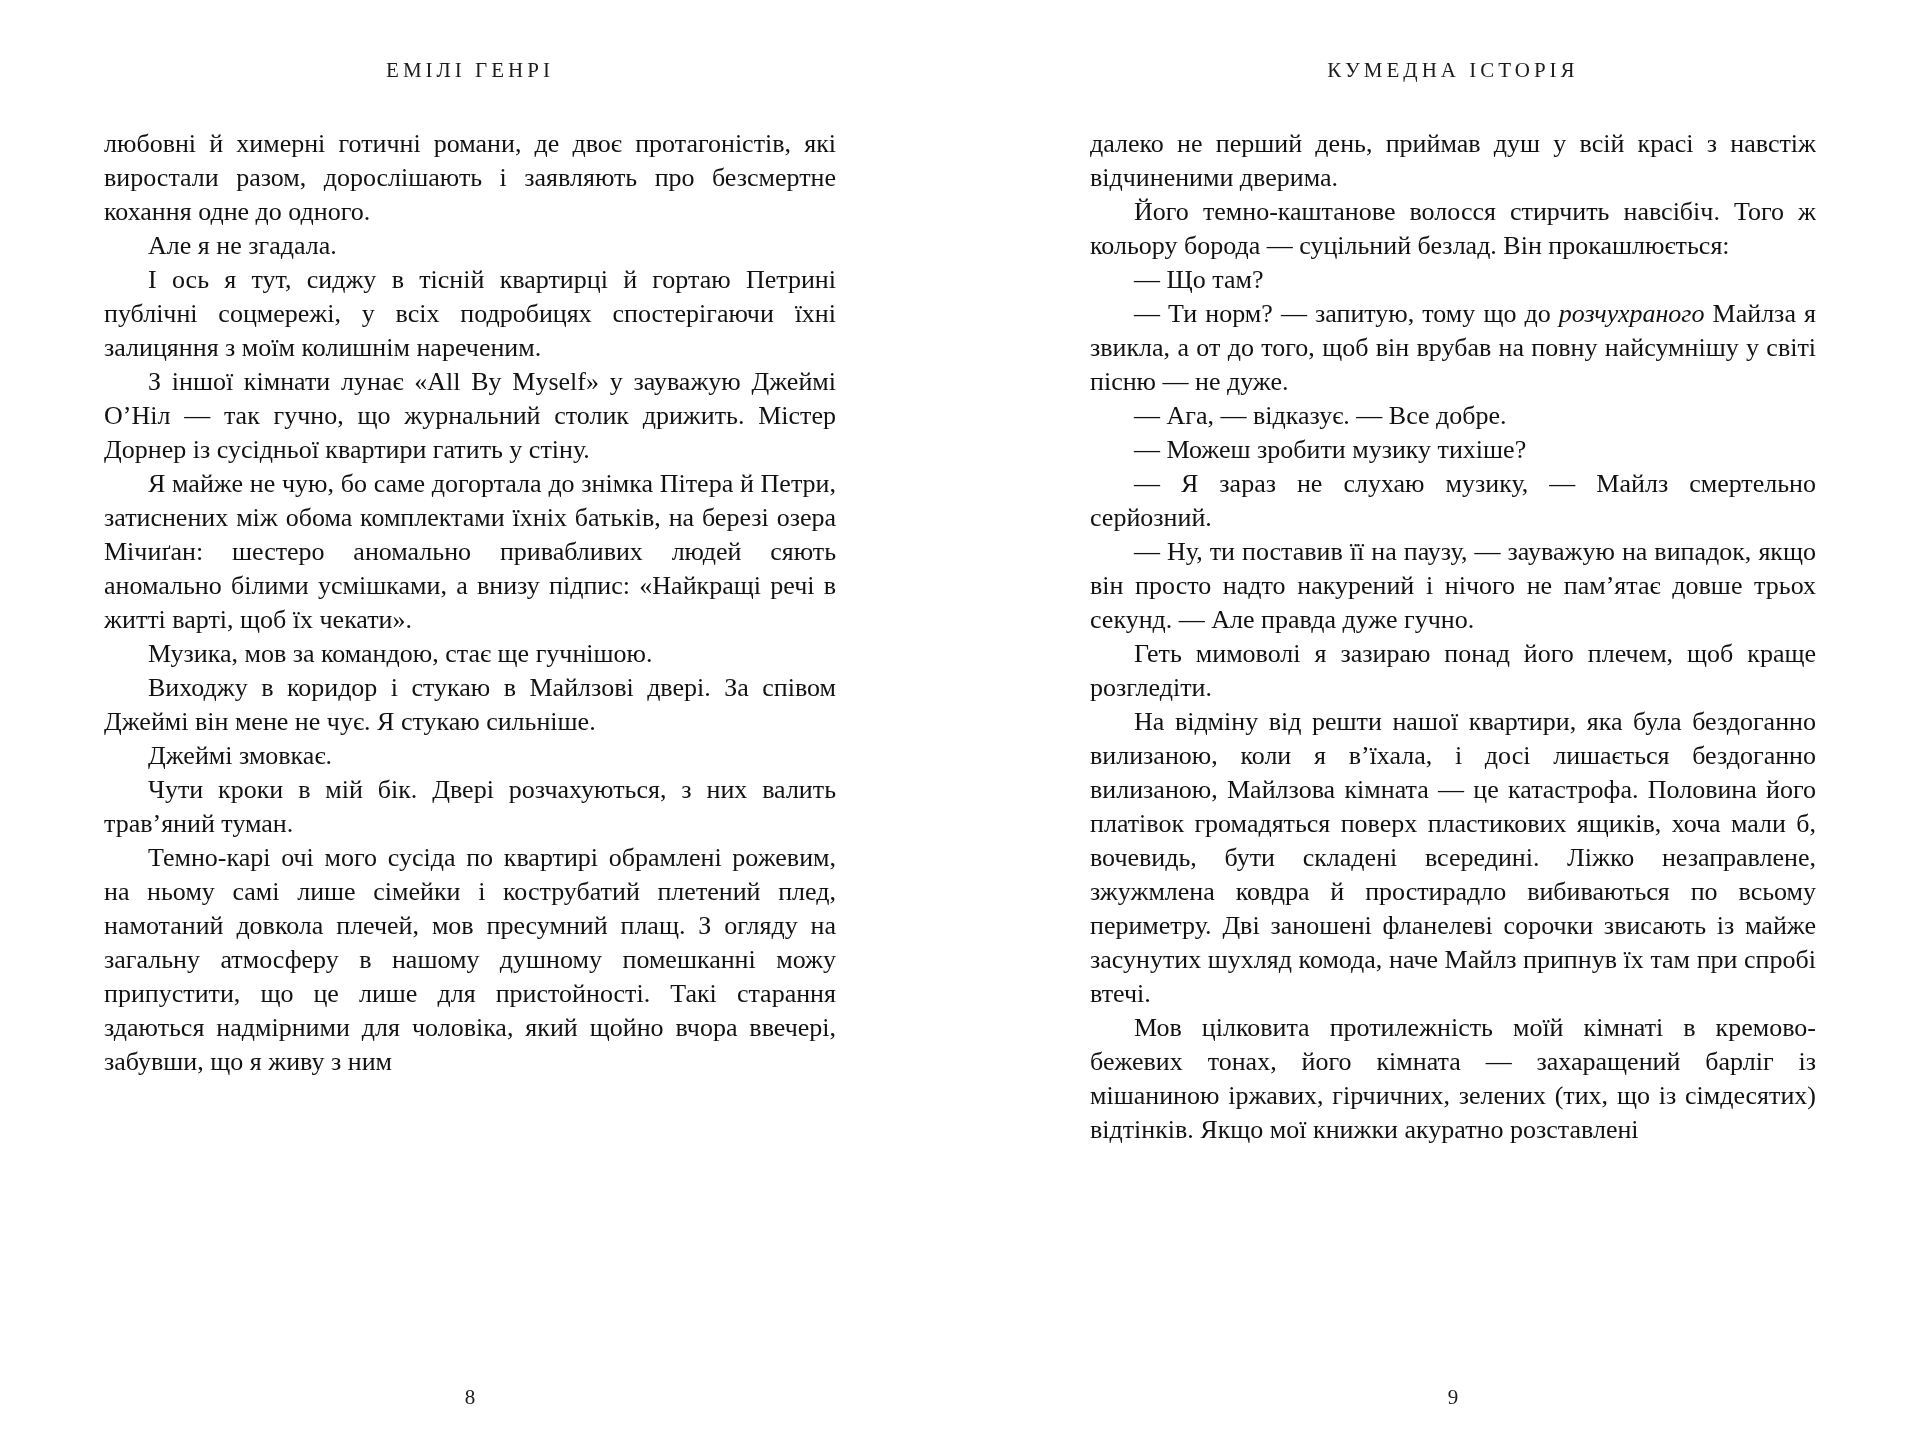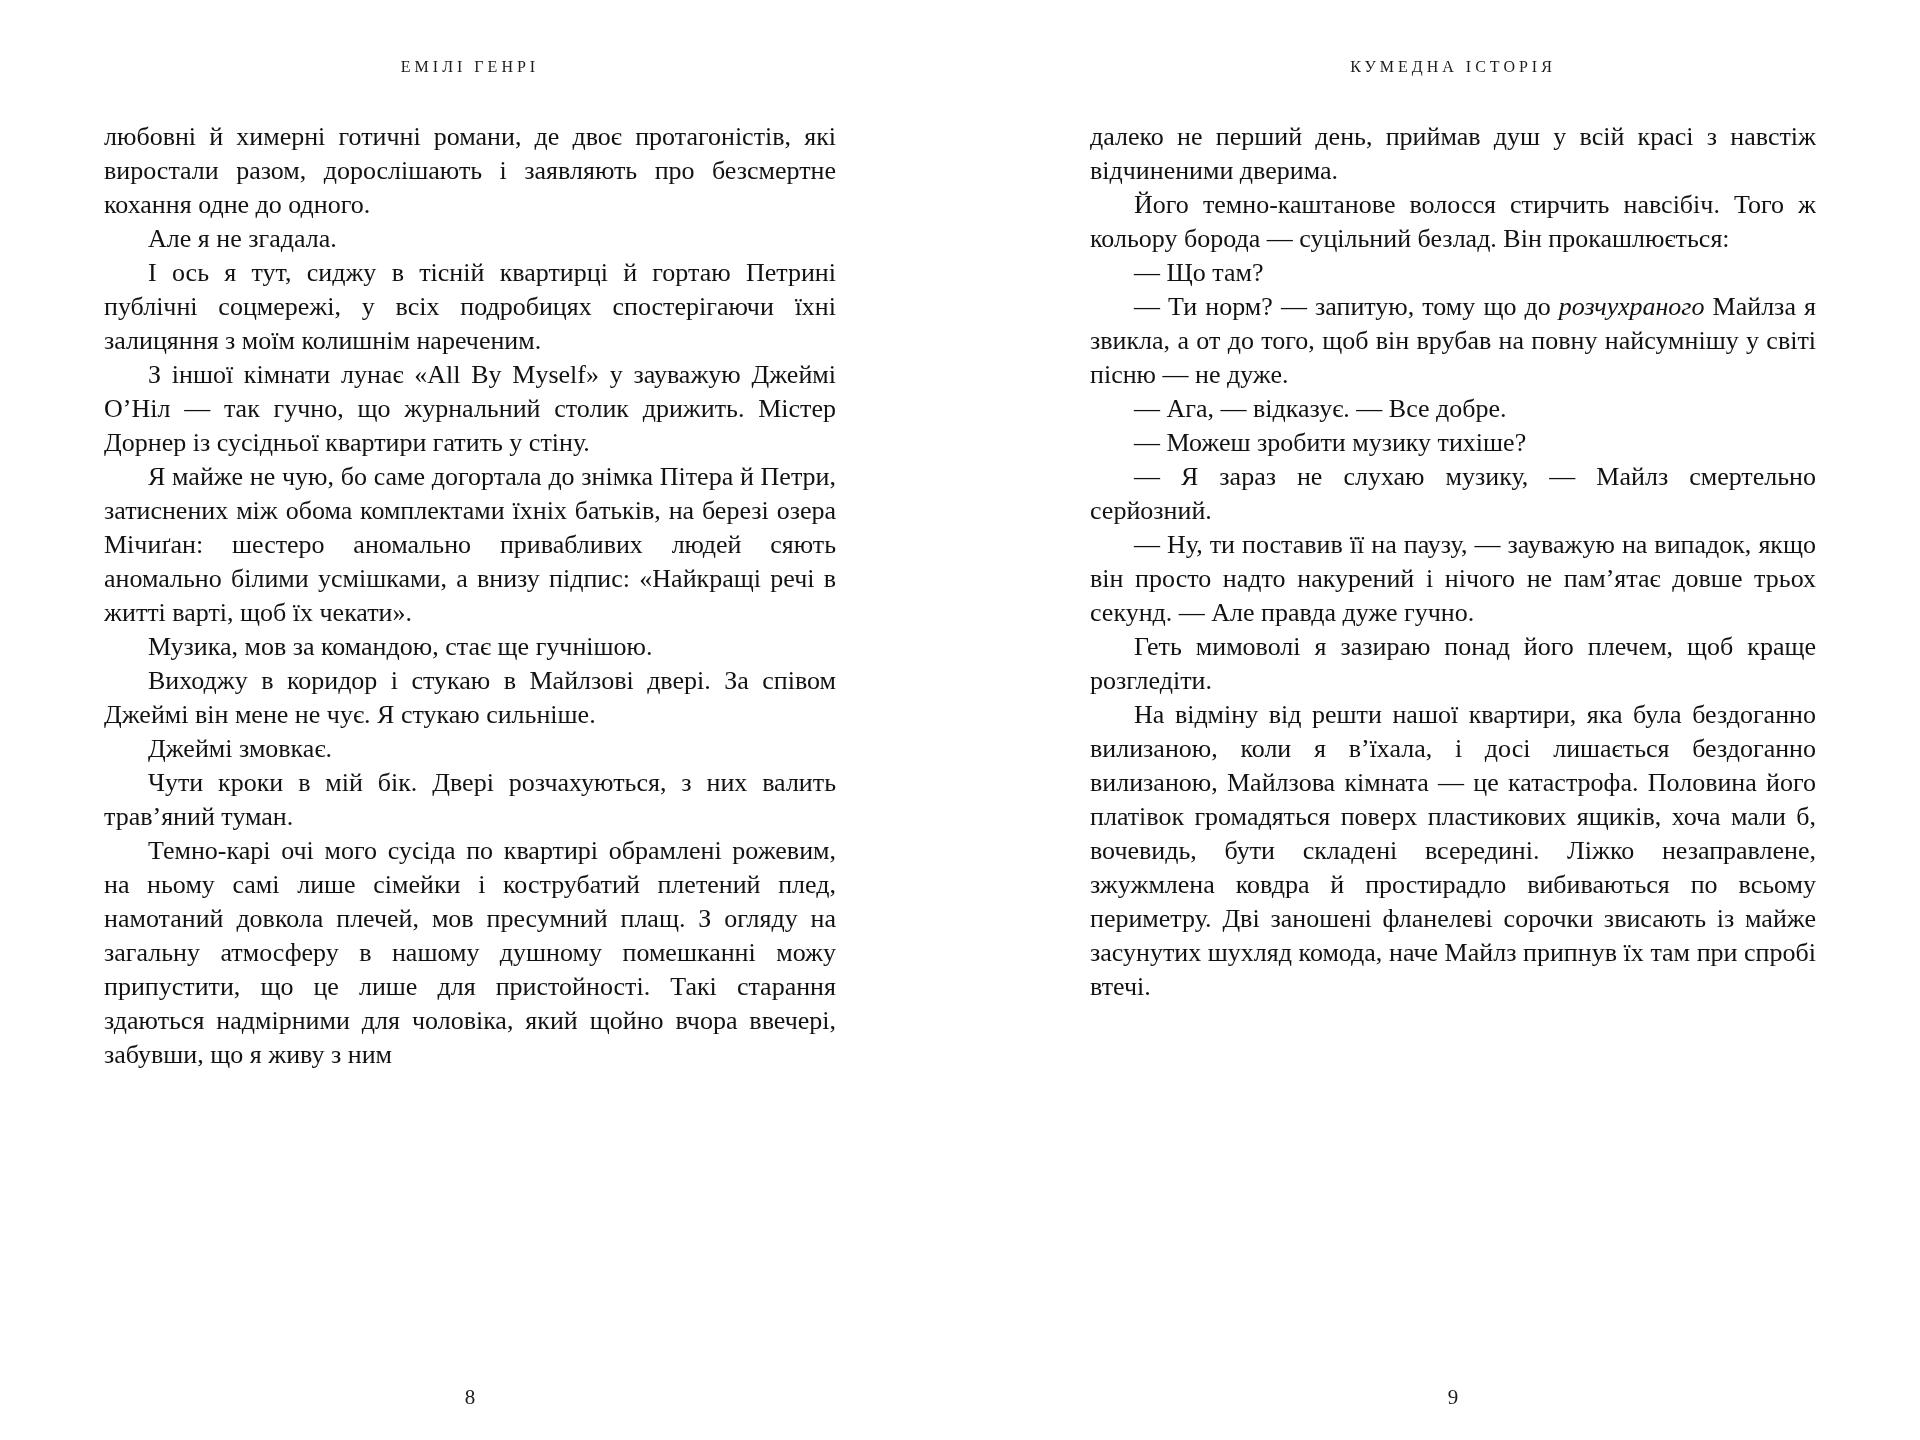--- a/index.html
+++ b/index.html
@@ -20,21 +20,21 @@
   }
   .page {
     position: absolute;
     top: 58px;
     bottom: 30px;
   }
   .page-left  { left: 104px;  width: 732px; }
   .page-right { left: 1090px; width: 726px; }
   .running-head {
     text-align: center;
-    font-size: 16px;
+    font-size: 21px;
     letter-spacing: 4px;
     color: #1c1c1c;
     font-weight: 400;
     text-transform: uppercase;
     margin-bottom: 44px;
     white-space: nowrap;
   }
   .page-text {
     font-size: 26px;
     line-height: 34px;
@@ -89,17 +89,18 @@
         <p class="no-indent">далеко не перший день, приймав душ у всій красі з навстіж відчиненими дверима.</p>
         <p>Його темно-каштанове волосся стирчить навсібіч. Того ж кольору борода — суцільний безлад. Він прокашлюється:</p>
         <p>— Що там?</p>
         <p>— Ти норм? — запитую, тому що до <i>розчухраного</i> Майлза я звикла, а от до того, щоб він врубав на повну найсумнішу у світі пісню — не дуже.</p>
         <p>— Ага, — відказує. — Все добре.</p>
         <p>— Можеш зробити музику тихіше?</p>
         <p>— Я зараз не слухаю музику, — Майлз смертельно серйозний.</p>
         <p>— Ну, ти поставив її на паузу, — зауважую на випадок, якщо він просто надто накурений і нічого не пам’ятає довше трьох секунд. — Але правда дуже гучно.</p>
         <p>Геть мимоволі я зазираю понад його плечем, щоб краще розгледіти.</p>
         <p>На відміну від решти нашої квартири, яка була бездоганно вилизаною, коли я в’їхала, і досі лишається бездоганно вилизаною, Майлзова кімната — це катастрофа. Половина його платівок громадяться поверх пластикових ящиків, хоча мали б, вочевидь, бути складені всередині. Ліжко незаправлене, зжужмлена ковдра й простирадло вибиваються по всьому периметру. Дві заношені фланелеві сорочки звисають із майже засунутих шухляд комода, наче Майлз припнув їх там при спробі втечі.</p>
+        <p>Мов цілковита протилежність моїй кімнаті в кремово-бежевих тонах, його кімната — захаращений барліг із мішаниною іржавих, гірчичних, зелених (тих, що із сімдесятих) відтінків. Якщо мої книжки акуратно розставлені</p>
       </div>
     <div class="page-number">9</div>
   </div>
 
 </div>
 
 </body></html>

